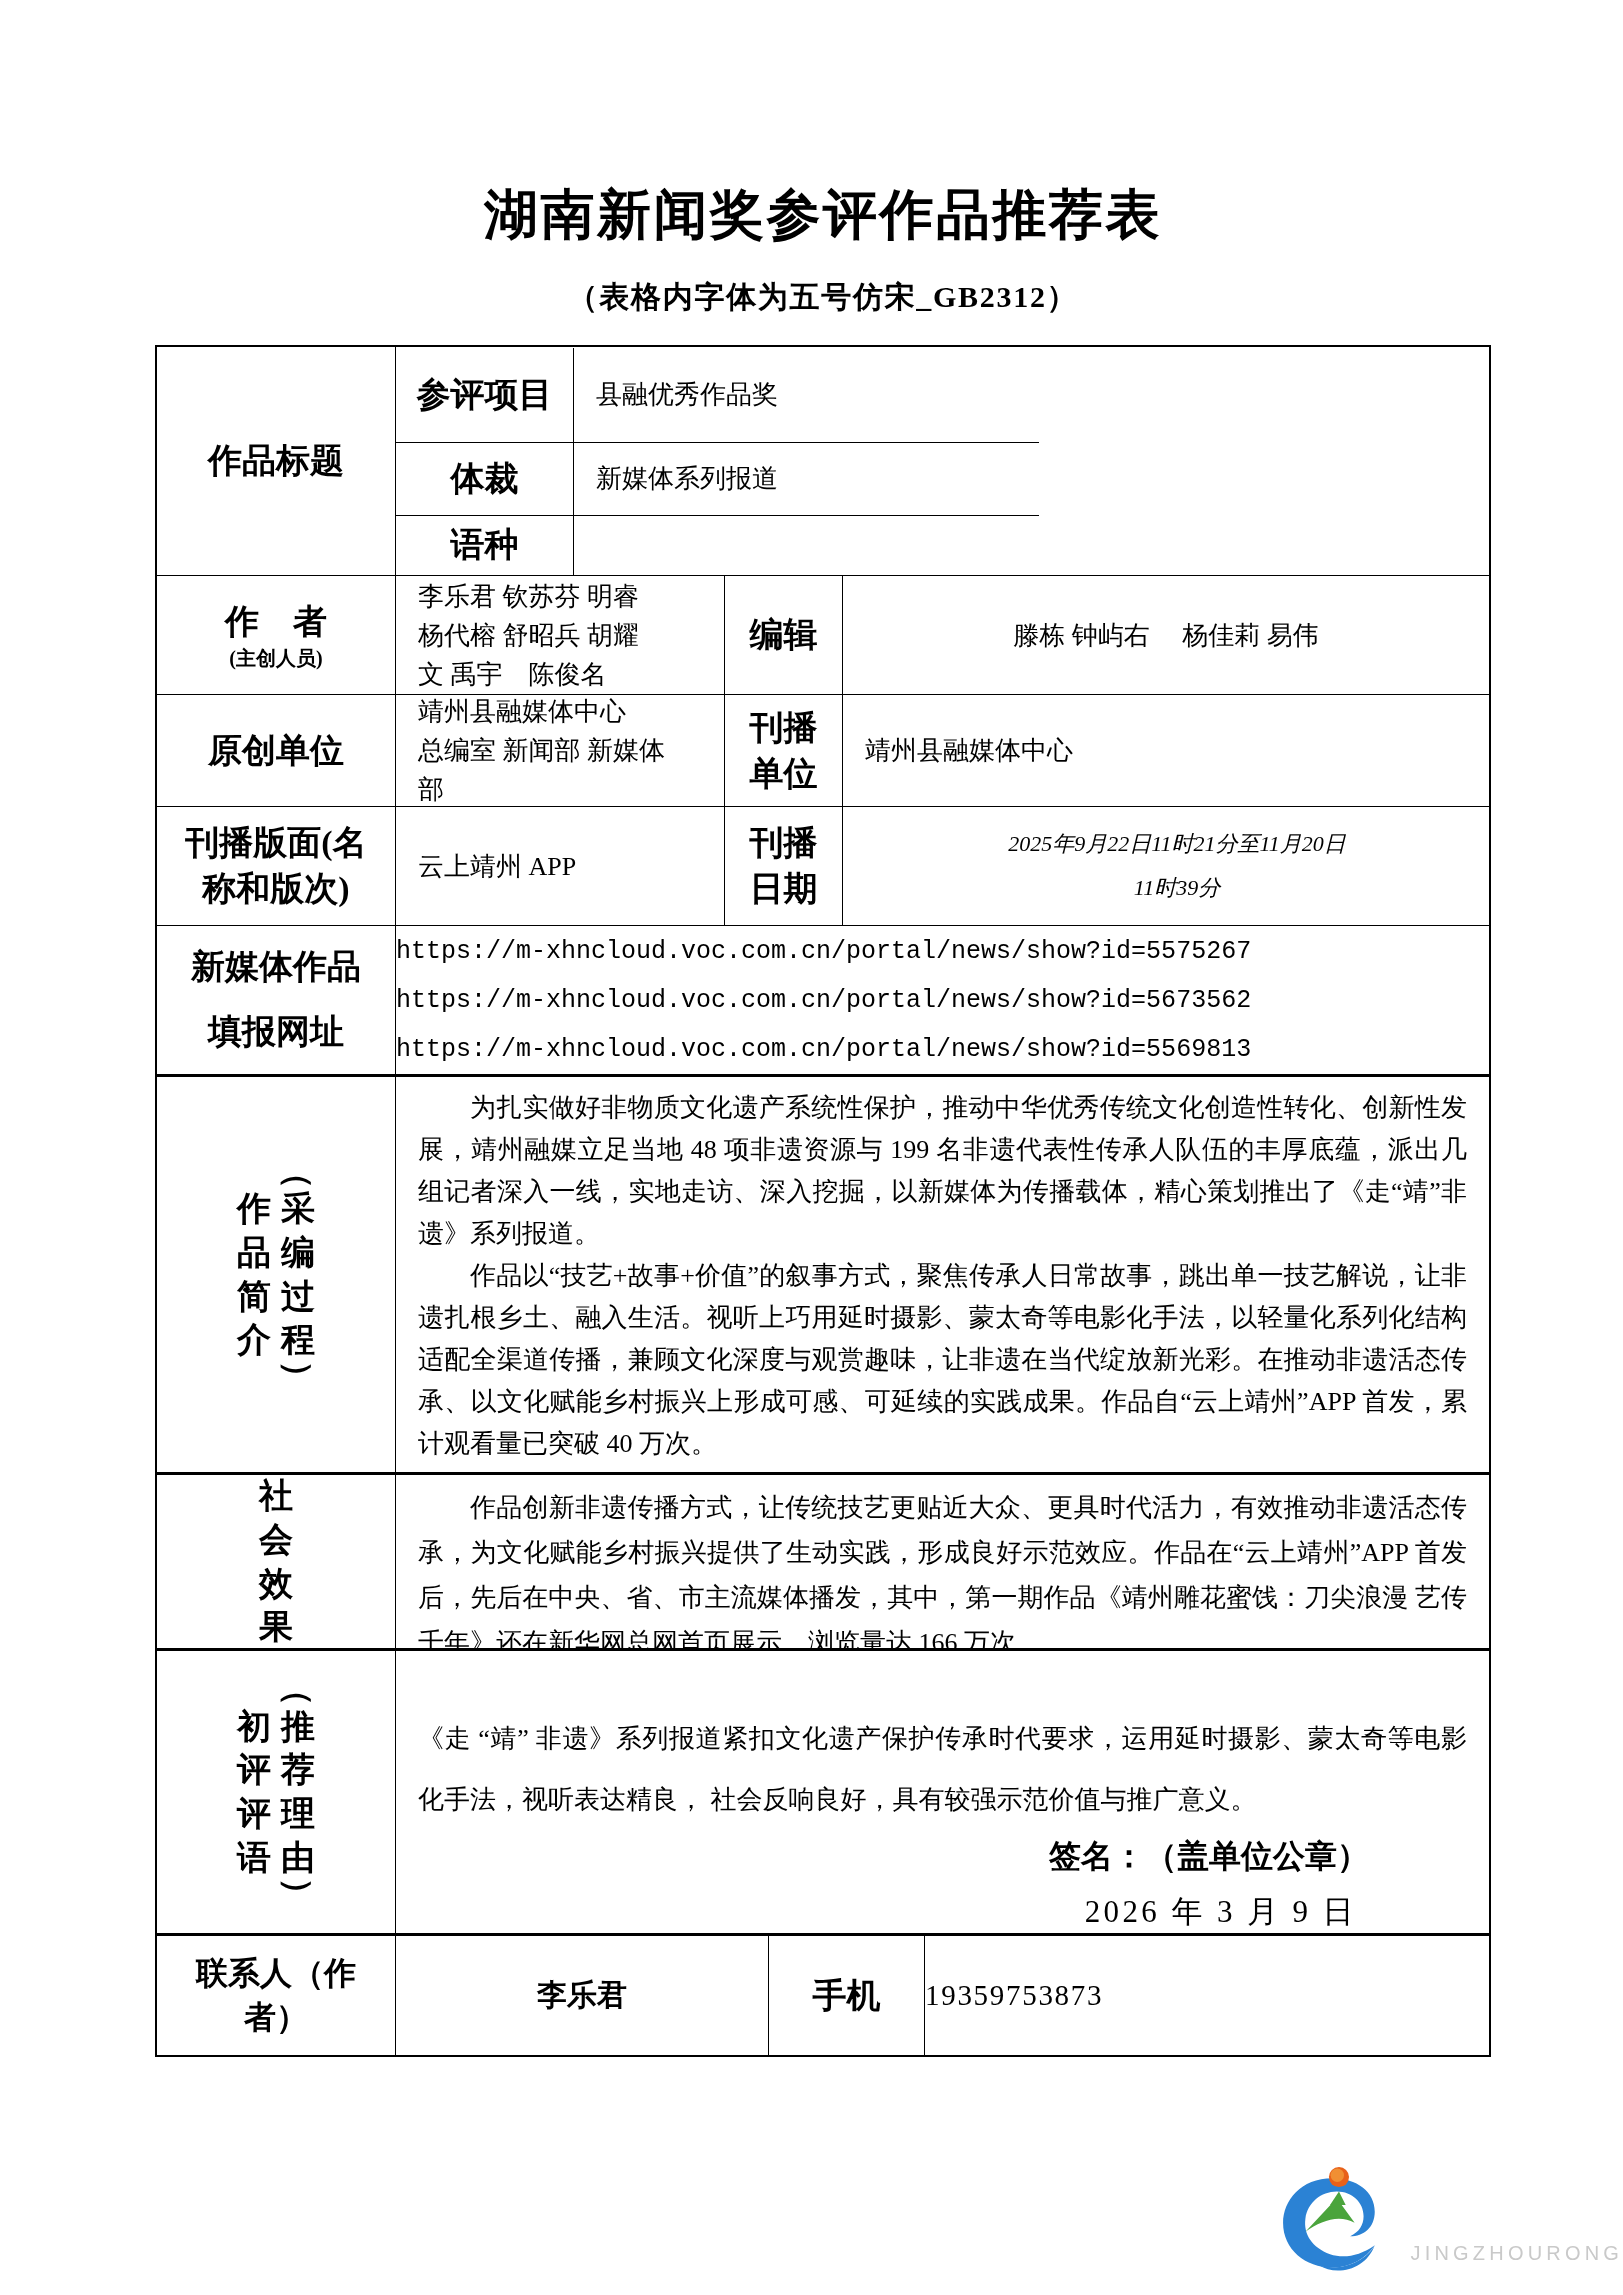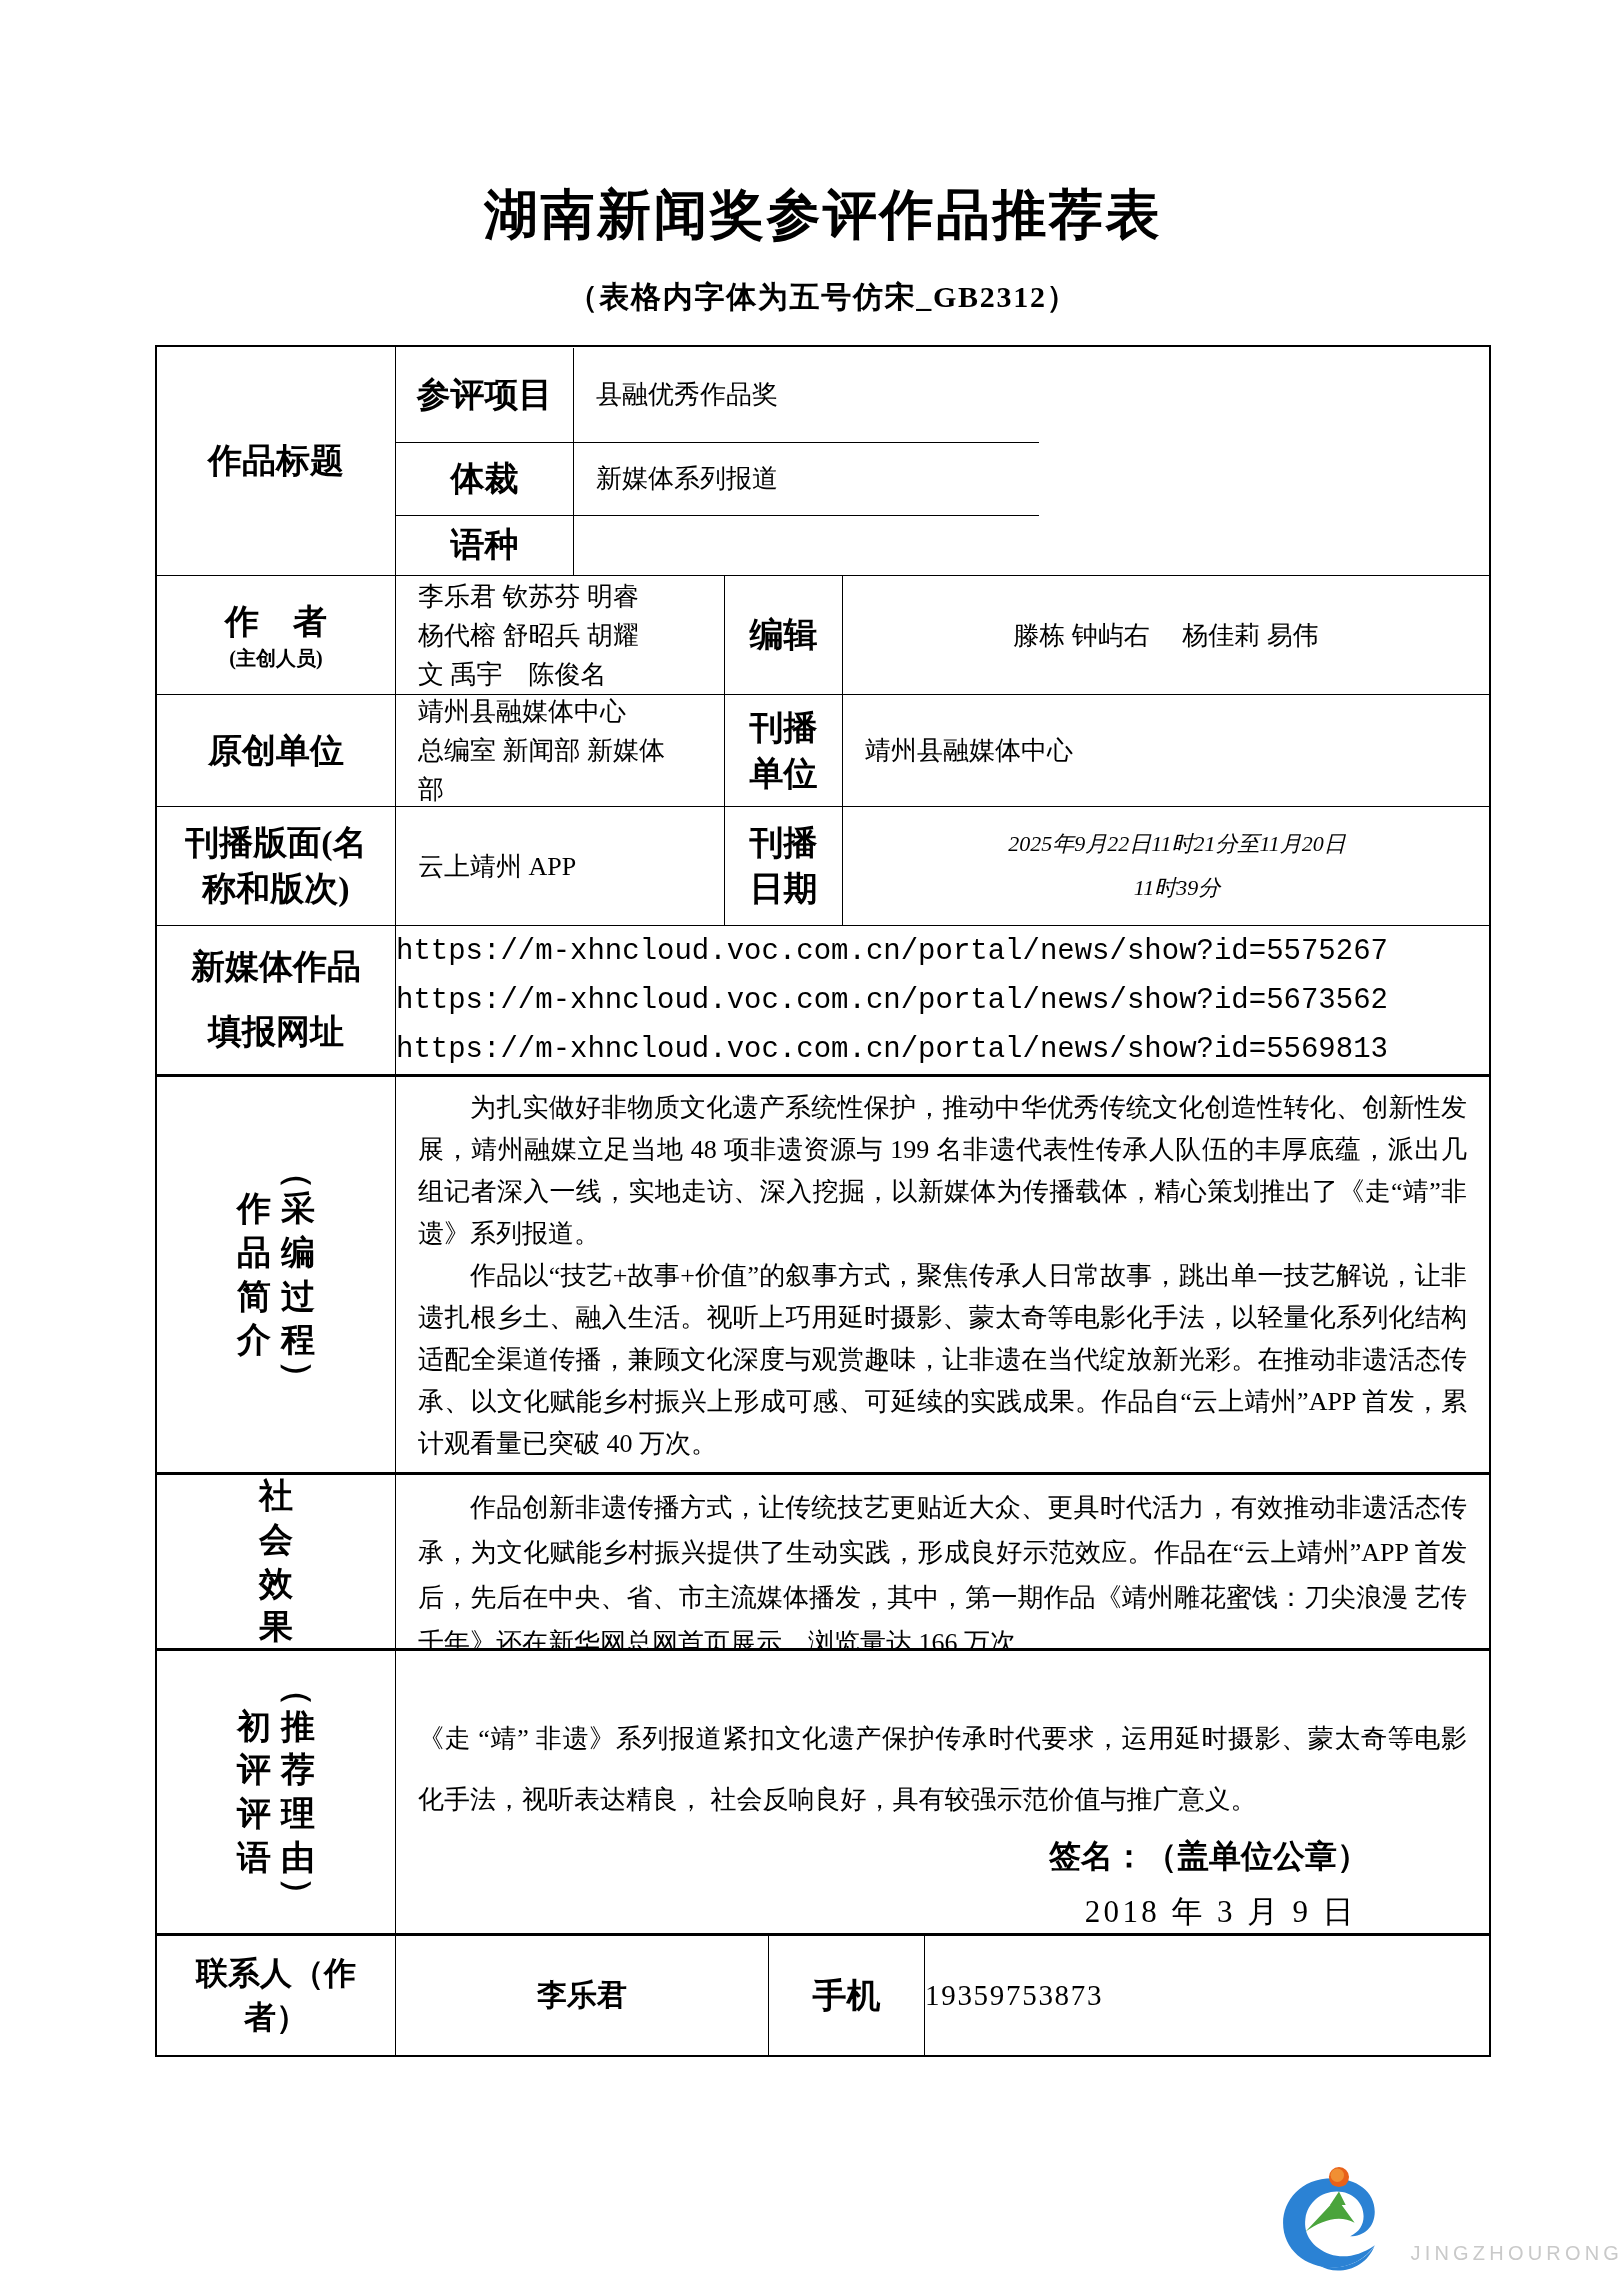--- a/index.html
+++ b/index.html
@@ -31,21 +31,21 @@
   .r1-sub .sl{width:178px;flex:0 0 178px;}
   .r1-sub .sv{flex:1 1 auto;border-right:none;justify-content:center;}
   .h113{height:94px;} .h87{height:72px;} .h70{height:59px;}
   .r2{height:118px;} .r3{height:111px;} .r4{height:118px;}
   .c-val2{width:329px;flex:0 0 329px;}
   .c-lab2{width:118px;flex:0 0 118px;}
   .c-val2r{flex:1 1 auto;}
   .r5{height:148px;}
   .r6{height:395px;} .r7{height:173px;} .r8{height:282px;} .r9{height:119px;}
   .urls{align-items:flex-end;font-family:"Liberation Mono","DejaVu Sans Mono",monospace;
-        font-size:29px;line-height:49px;}
+        font-size:25px;line-height:49px;}
   .paras{justify-content:flex-start;padding:10px 22px 0 22px;text-align:justify;}
   .paras p{margin:0;text-indent:2em;line-height:42px;font-size:26px;}
   .paras7 p{line-height:45px;}
   .vlabel{display:flex;flex-direction:row;gap:10px;justify-content:center;align-items:center;}
   [data-vertical]{display:flex;flex-direction:column;align-items:center;
         font-weight:bold;font-size:34px;line-height:1.28;}
   [data-vertical] .rot{transform:rotate(90deg);line-height:0.9;}
   .r8-val{justify-content:flex-end;padding:22px 22px 0 22px;}
   .r8-para{margin:0;font-size:26px;line-height:61px;text-align:justify;}
   .sign-line{margin-top:5px;text-align:right;padding-right:98px;font-size:32px;font-weight:bold;}
@@ -187,21 +187,21 @@
                 <span>荐</span>
                 <span>理</span>
                 <span>由</span>
                 <span class="rot">）</span>
               </div>
           </div>
         </div>
         <div class="cell r8-val">
           <p class="r8-para">《走 “靖” 非遗》系列报道紧扣文化遗产保护传承时代要求，运用延时摄影、蒙太奇等电影化手法，视听表达精良， 社会反响良好，具有较强示范价值与推广意义。</p>
           <div class="sign-line">签名：（盖单位公章）</div>
-          <div class="date-line">2018 年 3 月 9 日</div>
+          <div class="date-line">2026 年 3 月 9 日</div>
         </div>
       </div>
 
       <div class="row r9">
         <div class="cell c-label label preline contact-label">联系人（作
 者）</div>
         <div class="cell v-center name-bold" style="width:373px;flex:0 0 373px;">李乐君</div>
         <div class="cell label" style="width:156px;flex:0 0 156px;">手机</div>
         <div class="cell v-center phone">19359753873</div>
       </div>

